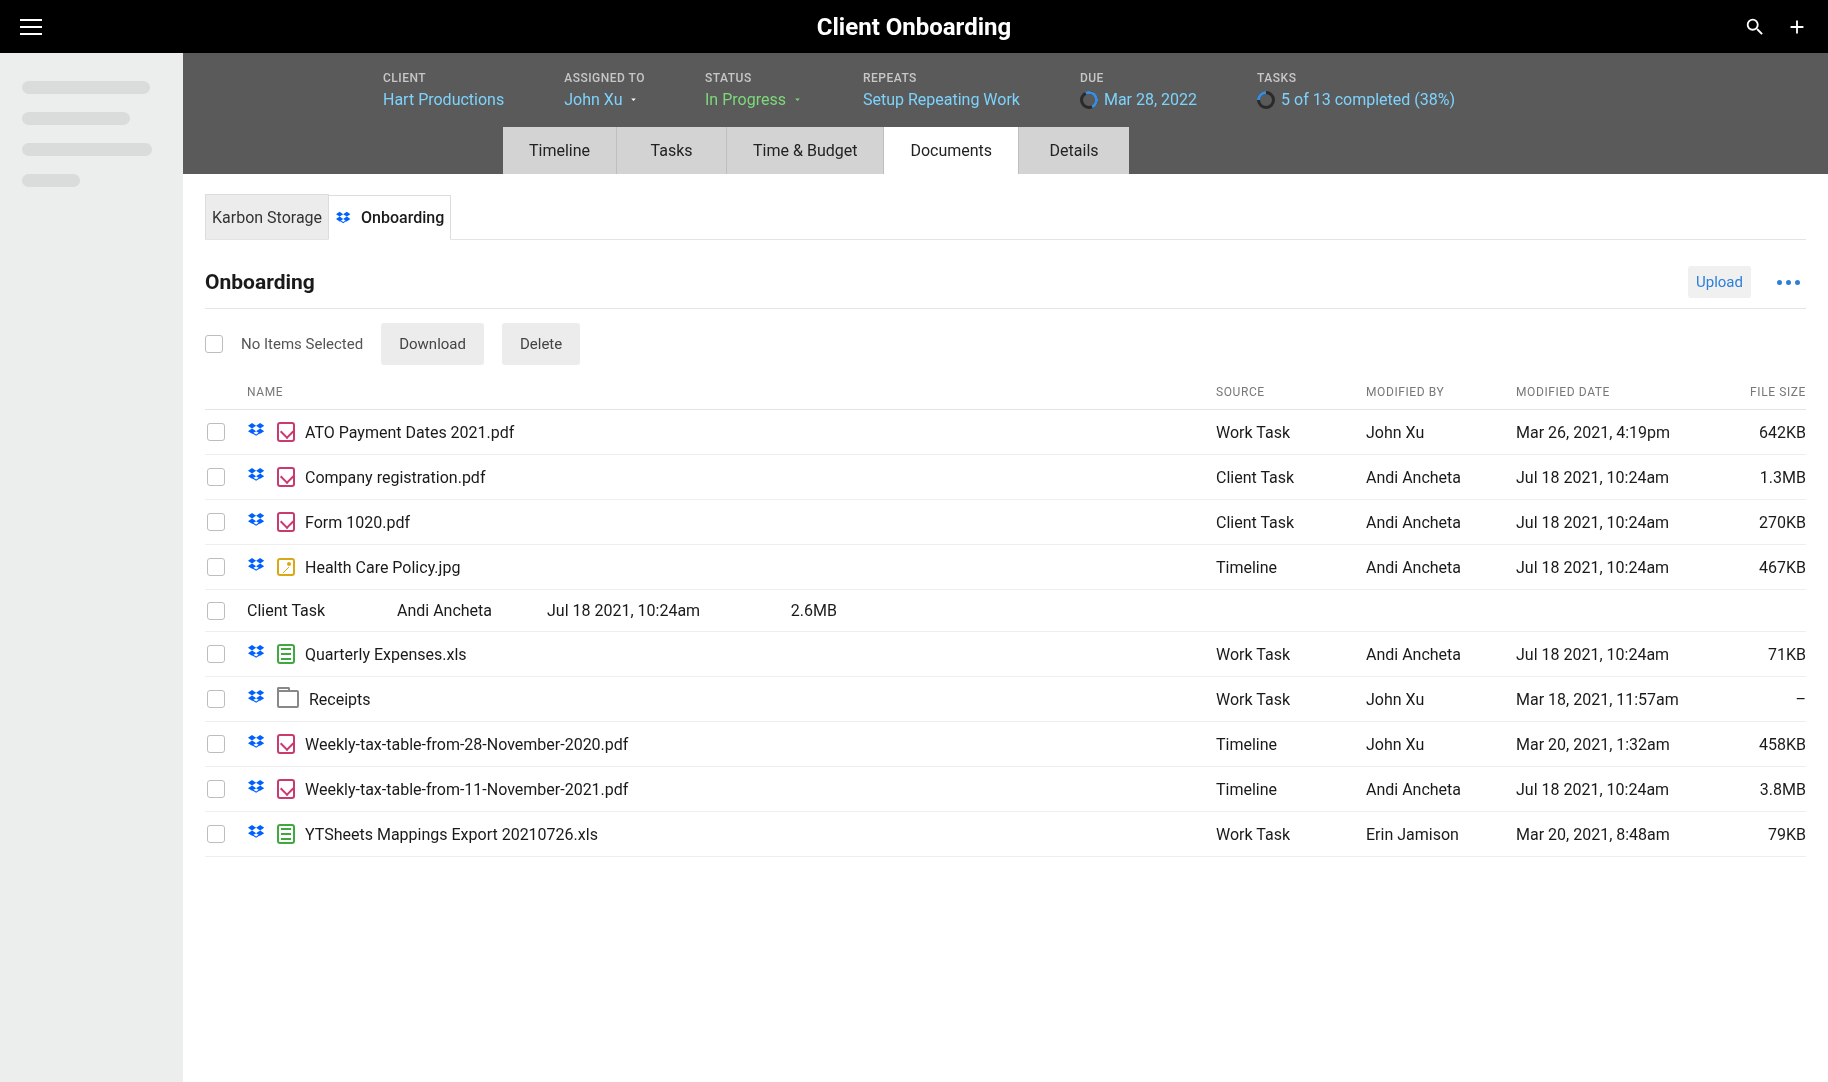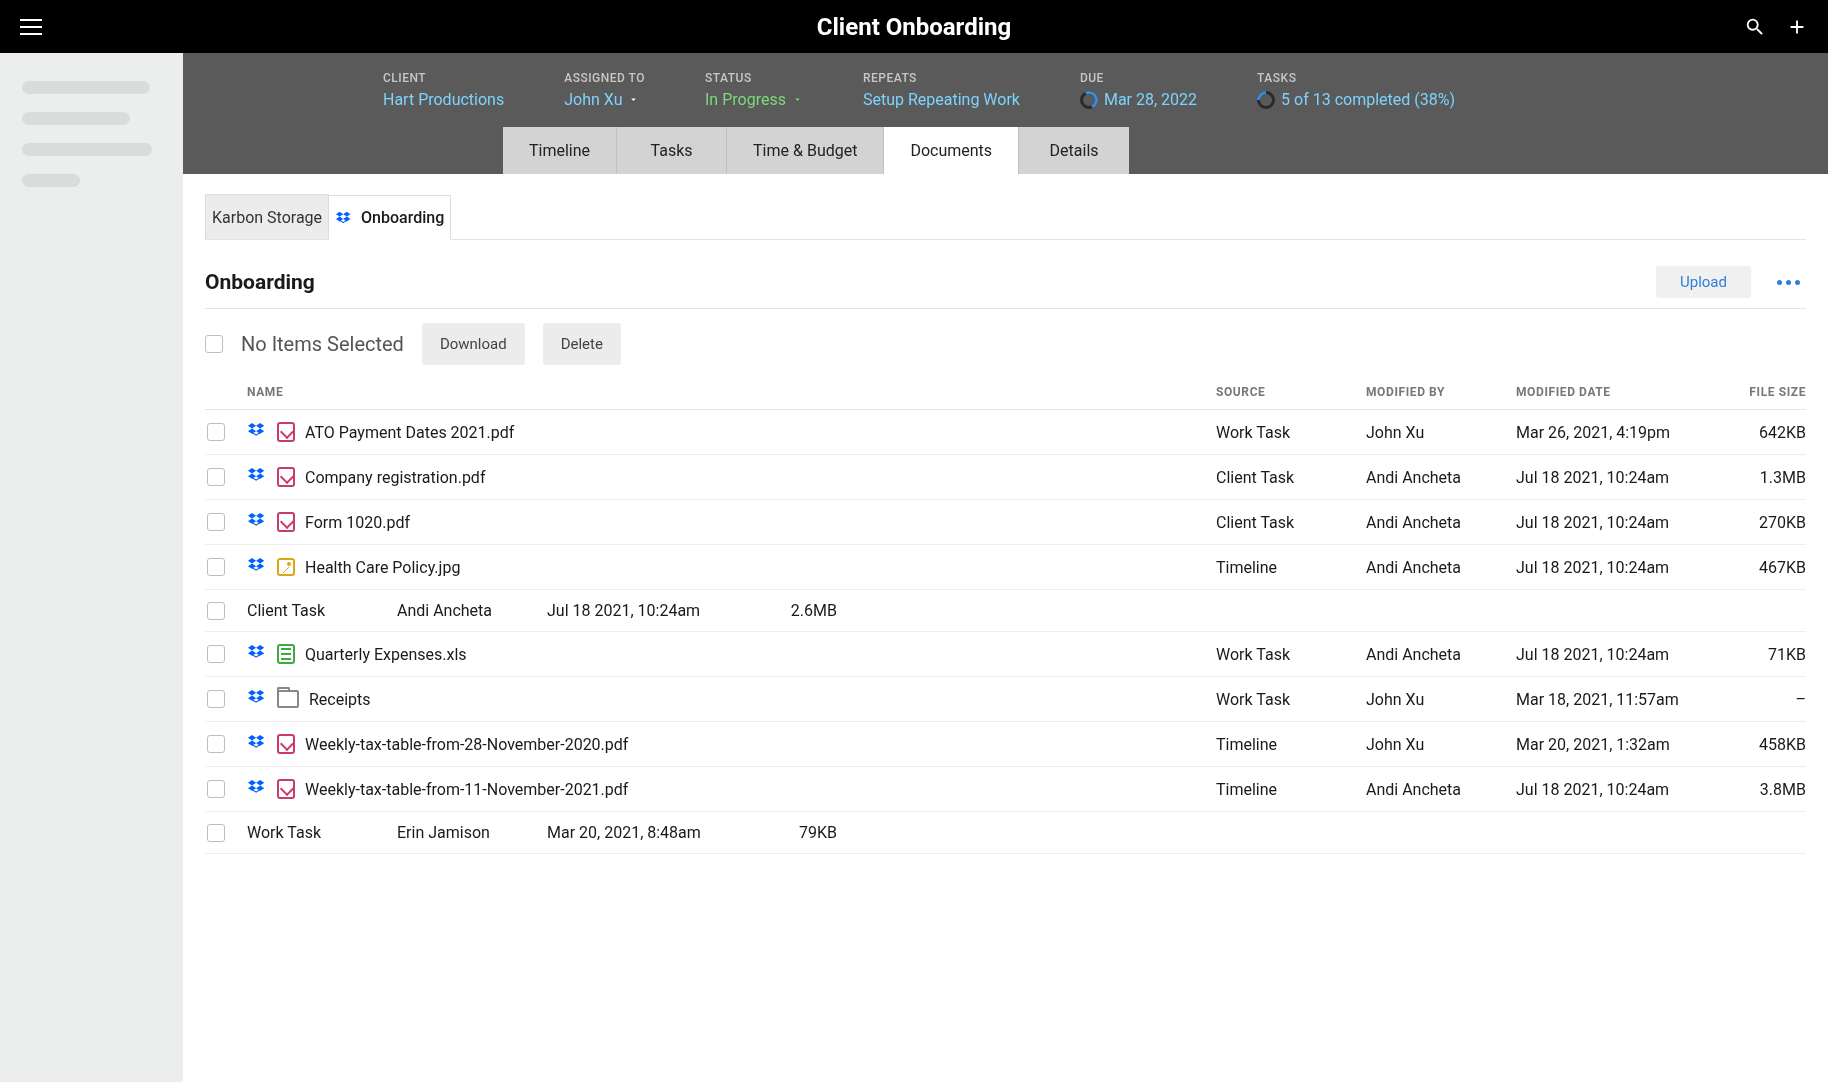--- a/index.html
+++ b/index.html
@@ -40,31 +40,31 @@
 
 .content { padding: 20px 22px; }
 .subtabs { display: flex; border-bottom: 1px solid #e4e4e4; }
 .subtab { padding: 12px 6px; font-size: 16px; color: #333; background: #ececec; border: 1px solid #dcdcdc; border-bottom: none; cursor: pointer; display: flex; align-items: center; gap: 8px; margin-right: -1px; }
 .subtab.active { background: #fff; border-bottom: 1px solid #fff; position: relative; top: 1px; color: #1a1a1a; font-weight: 500; }
 .dropbox-icon { width: 18px; height: 16px; }
 
 .section-head { display: flex; align-items: center; margin-top: 26px; border-bottom: 1px solid #e4e4e4; padding-bottom: 10px; }
 .section-title { font-size: 21px; font-weight: 700; }
 .section-head .spacer { flex: 1; }
-.upload-btn { background: #f0f0f0; color: #2d7fd9; padding: 7px 24px; border-radius: 3px; cursor: pointer; font-size: 15px; }
+.upload-btn { background: #f0f0f0; color: #2d7fd9; padding: 7px 8px; border-radius: 3px; cursor: pointer; font-size: 15px; }
 .more-btn { margin-left: 20px; display: flex; gap: 4px; cursor: pointer; padding: 6px; }
 .more-btn span { width: 5px; height: 5px; background: #2d7fd9; border-radius: 50%; display: block; }
 
 .actions-row { display: flex; align-items: center; gap: 18px; padding: 14px 0; }
 .chk { width: 18px; height: 18px; border: 1.5px solid #bdbdbd; border-radius: 3px; cursor: pointer; flex-shrink: 0; }
-.sel-text { color: #555; font-size: 20px; }
+.sel-text { color: #555; font-size: 15px; }
 .action-btn { background: #ececec; color: #444; padding: 12px 18px; border-radius: 3px; cursor: pointer; font-size: 15px; }
 
 .table { width: 100%; }
-.thead { display: flex; align-items: center; padding: 6px 0 10px 0; border-bottom: 1px solid #e4e4e4; color: #777; font-size: 12px; letter-spacing: 0.6px; font-weight: 700; }
+.thead { display: flex; align-items: center; padding: 6px 0 10px 0; border-bottom: 1px solid #e4e4e4; color: #777; font-size: 12px; letter-spacing: 0.6px; font-weight: 400; }
 .col-chk { width: 42px; padding-left: 2px; }
 .col-name { flex: 1; }
 .col-source { width: 150px; }
 .col-modby { width: 150px; }
 .col-moddate { width: 210px; }
 .col-size { width: 80px; text-align: right; }
 
 .trow { display: flex; align-items: center; padding: 11px 0; border-bottom: 1px solid #eee; font-size: 16px; }
 .trow .name-cell { display: flex; align-items: center; gap: 10px; flex: 1; }
 .file-icon { width: 20px; height: 20px; display: inline-flex; align-items: center; justify-content: center; flex-shrink: 0; }
@@ -342,20 +342,27 @@
               </div>
               <div class="cell-source">Timeline</div>
               <div class="cell-modby">Andi Ancheta</div>
               <div class="cell-moddate">Jul 18 2021, 10:24am</div>
               <div class="cell-size">3.8MB</div>
             </div>
             <div class="trow">
               <div class="col-chk">
                 <div class="chk"></div>
               </div>
+              <div class="name-cell">
+                <span><svg class="dropbox" width="20" height="18" viewBox="0 0 24 24">
+                    <path d="M6 2l6 4-6 4-6-4 6-4zm12 0l6 4-6 4-6-4 6-4zM6 10l6 4-6 4-6-4 6-4zm12 0l6 4-6 4-6-4 6-4zM12 19l6-4v2l-6 4-6-4v-2l6 4z" transform="scale(0.9) translate(0 1)"></path>
+                  </svg></span>
+                <span class="file-icon fi-xls"></span>
+                <span>YTSheets Mappings Export 20210726.xls</span>
+              </div>
               <div class="cell-source">Work Task</div>
               <div class="cell-modby">Erin Jamison</div>
               <div class="cell-moddate">Mar 20, 2021, 8:48am</div>
               <div class="cell-size">79KB</div>
             </div>
           </div>
       </div>
     </div>
   </div>
 </div>

